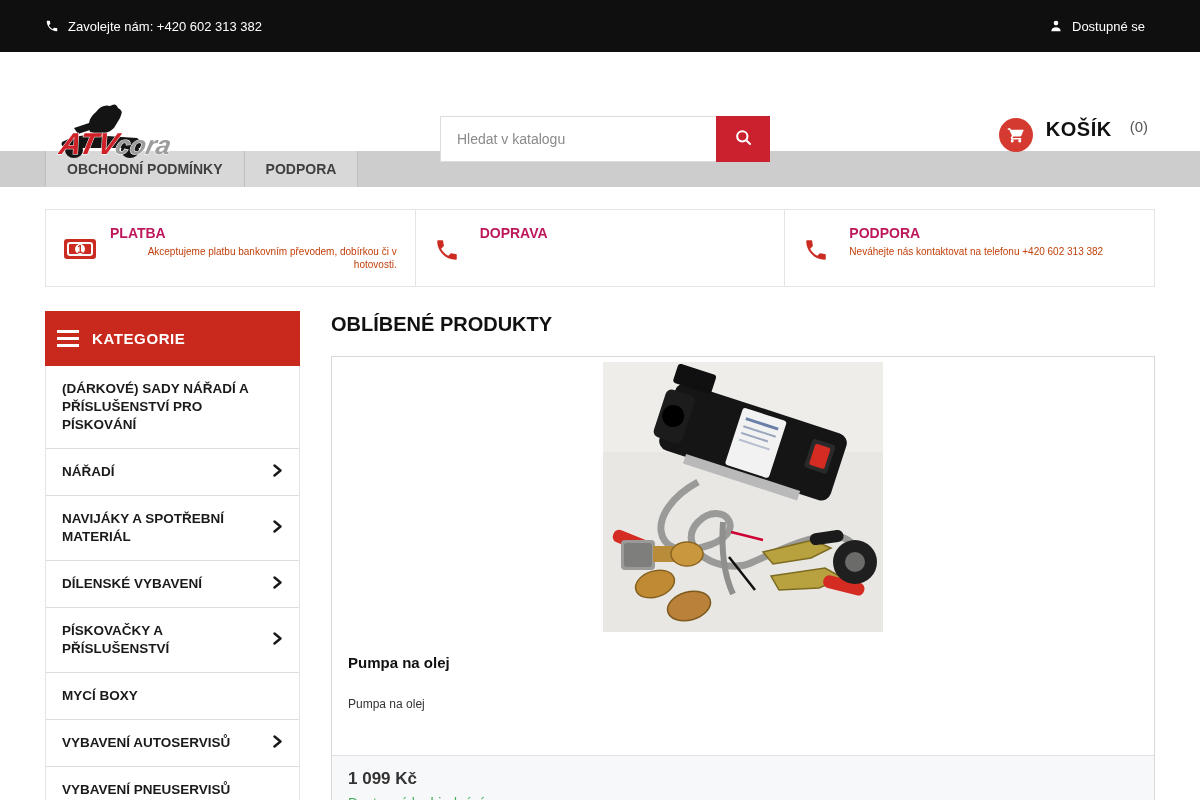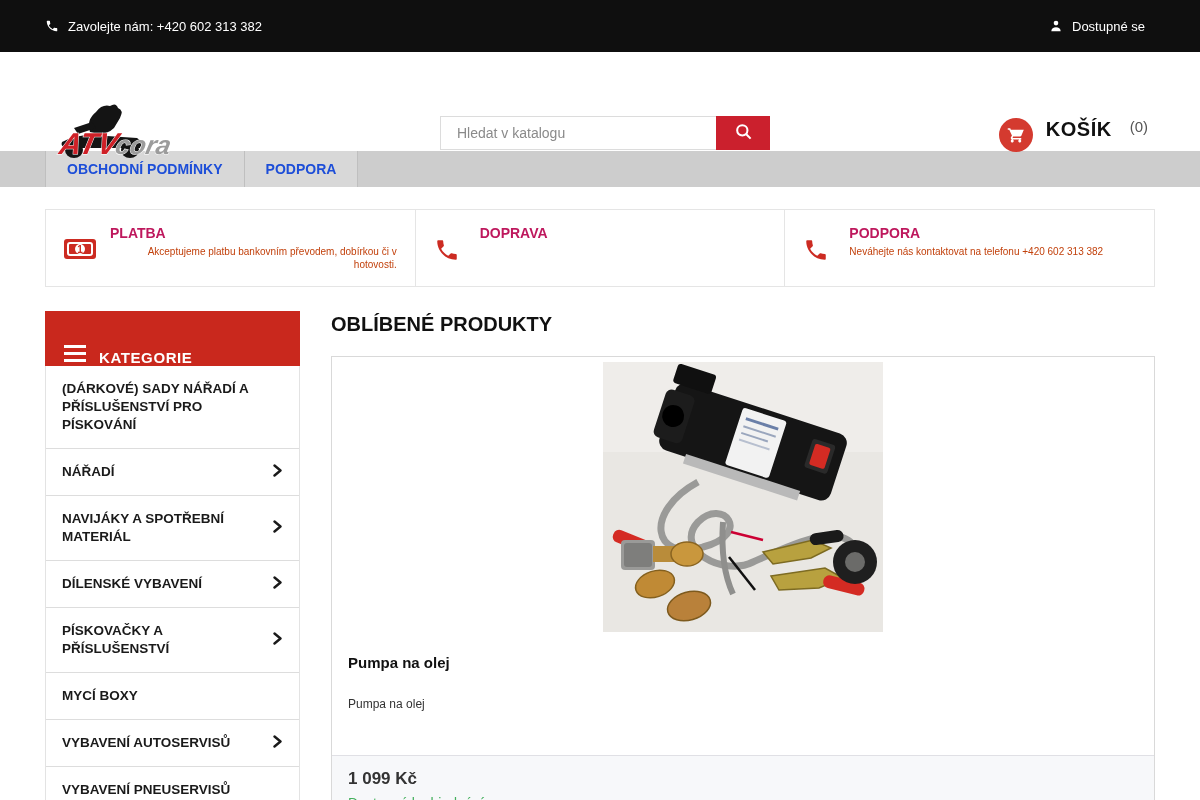--- a/index.html
+++ b/index.html
@@ -13,56 +13,56 @@
   
   .topbar{ height:52px; background:var(--topbar); color:#fff; display:flex;
            align-items:center; justify-content:space-between; padding:0 55px 0 45px;
            font-size:13px; }
   .topbar .tb-item{ display:flex; align-items:center; gap:9px; cursor:pointer; }
   .topbar svg{ display:block; }
 
   
   .header{ height:99px; background:#fff; position:relative; }
   .logo{ position:absolute; left:52px; top:46px; cursor:pointer; }
-  .searchbox{ position:absolute; left:440px; top:64px; width:330px; height:34px; display:flex; }
+  .searchbox{ position:absolute; left:440px; top:64px; width:330px; height:46px; display:flex; }
   .searchbox input{ flex:1; border:1px solid #dcdcdc; border-right:none; padding:0 16px;
                     font-size:14px; color:#333; outline:none;
                     font-family:"Liberation Sans", sans-serif; }
   .searchbox input::placeholder{ color:#8a8a8a; }
   .search-btn{ width:54px; background:var(--accent); border:none; cursor:pointer;
                display:flex; align-items:center; justify-content:center; }
   .cartbox{ position:absolute; right:52px; top:66px; display:flex; align-items:flex-start;
             gap:13px; cursor:pointer; }
   .cart-circle{ width:34px; height:34px; border-radius:50%; background:var(--cart-red);
                 display:flex; align-items:center; justify-content:center; }
   .cart-label{ font-size:20px; font-weight:bold; color:#111; letter-spacing:.5px; }
   .cart-count{ font-size:15px; color:#555; margin-left:5px; }
 
   
   .navbar{ height:36px; background:#cdcdcd; display:flex; padding-left:45px; }
   .nav-item{ background:#d8d8d8; border-left:1px solid #bfbfbf; border-right:1px solid #bfbfbf;
              margin-right:-1px; padding:0 21px; display:flex; align-items:center;
-             font-size:14px; font-weight:bold; color:#1d4ed8; cursor:pointer; }
+             font-size:14px; font-weight:bold; color:#404040; cursor:pointer; }
 
   
   .features{ display:flex; margin:22px 45px 0 45px; }
   .feature{ flex:1; background:#fff; border:1px solid #e5e5e5; margin-left:-1px;
             display:flex; padding:15px 18px 15px 18px; min-height:77px; gap:14px; }
   .feature:first-child{ margin-left:0; }
   .f-icon{ width:32px; padding-top:12px; flex:none; }
   .f-title{ font-size:14px; font-weight:bold; color:#be185d; margin-bottom:4px; }
   .f-text{ font-size:10px; color:#c2410c; line-height:1.32;text-align:right; }
 
   
   .content{ display:flex; margin:24px 45px 0 45px; gap:31px; }
 
   
   .sidebar{ width:255px; flex:none; }
-  .side-head{ height:55px; background:var(--kat-red); display:flex; align-items:flex-end;
-              gap:13px; padding-left:19px; cursor:pointer; }
+  .side-head{ height:55px; background:var(--kat-red); display:flex; align-items:center;
+              gap:13px; padding-left:12px; cursor:pointer; }
   .burger span{ display:block; width:22px; height:3px; background:#fff; margin:4px 0; }
   .side-title{ color:#fff; font-weight:bold; font-size:15px; letter-spacing:.6px; }
   .side-list{ border-left:1px solid #e3e3e3; border-right:1px solid #e3e3e3; background:#fff; }
   .side-item{ display:flex; align-items:center; justify-content:space-between;
               padding:14px 16px; border-bottom:1px solid #ddd; cursor:pointer; }
   .side-item .lbl{ font-size:13.5px; font-weight:bold; color:#1a1a1a; line-height:1.33;
                    text-transform:uppercase; padding-right:8px; }
 
   
   .main{ flex:1; }

